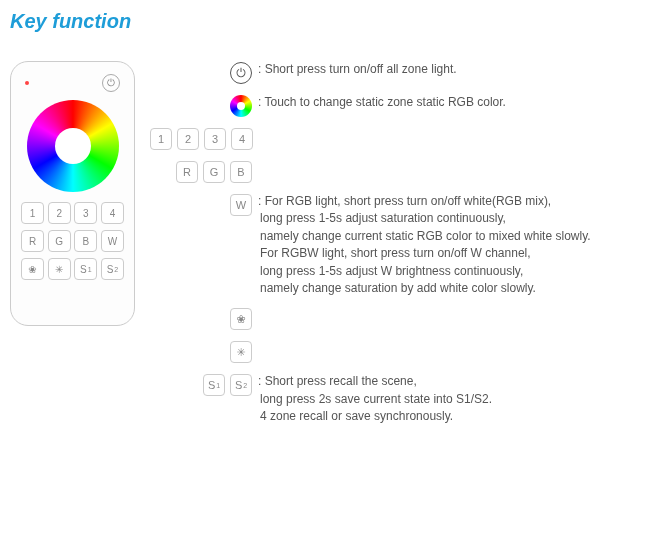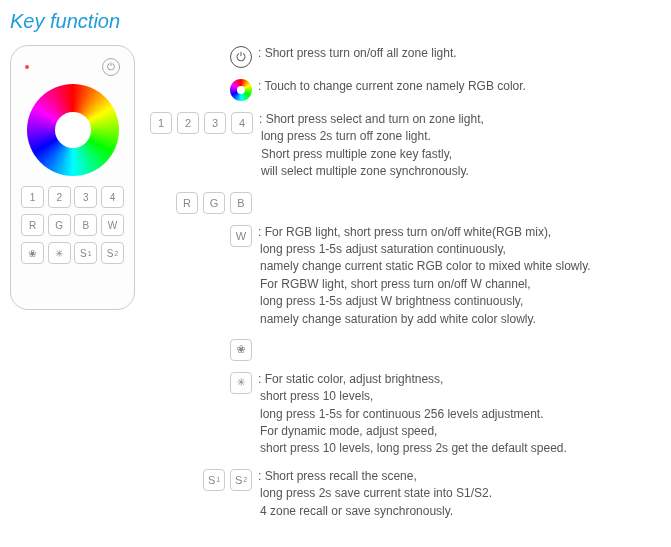--- a/index.html
+++ b/index.html
@@ -1,17 +1,17 @@
 <!DOCTYPE html>
 <html><head>
 <meta charset="utf-8">
 <style>
 *{box-sizing:border-box;margin:0;padding:0}
 body{font-family:Arial,sans-serif;font-size:12px;color:#555;background:#fff;padding:10px}
-.title{color:#1e9dd8;font-size:20px;font-weight:normal;font-style:italic;margin-bottom:12px}
+.title{color:#1e9dd8;font-size:20px;font-weight:bold;font-style:italic;margin-bottom:28px}
 .main{display:flex;gap:15px}
 .remote{width:125px;height:265px;border:1px solid #ccc;border-radius:18px;background:#fdfdfd;padding:10px 8px;flex-shrink:0}
 .remote-top{display:flex;justify-content:space-between;align-items:center;padding:2px 6px;margin-bottom:6px}
 .ind{width:4px;height:4px;background:#f44;border-radius:50%}
 .pwr-sm{width:18px;height:18px;border:1px solid #aaa;border-radius:50%;display:flex;align-items:center;justify-content:center;color:#888;font-size:10px}
 .wheel{width:92px;height:92px;margin:0 auto 10px;border-radius:50%;position:relative;background:conic-gradient(from 0deg,red,yellow,lime,cyan,blue,magenta,red)}
 .wheel::after{content:"";position:absolute;top:28px;left:28px;width:36px;height:36px;background:#fff;border-radius:50%}
 .rbtn-row{display:flex;justify-content:space-between;margin-bottom:6px;padding:0 2px}
 .rbtn{width:23px;height:22px;border:1px solid #ccc;border-radius:4px;display:flex;align-items:center;justify-content:center;font-size:10px;color:#888;background:#fff}
 .sub{font-size:7px;margin-left:1px}
@@ -68,30 +68,29 @@
     <div class="frow">
       <div class="icons">
           <div class="pwr-btn">⏻</div>
         </div>
       <div class="desc">Short press turn on/off all zone light.</div>
     </div>
     <div class="frow">
       <div class="icons">
           <div class="rgb-circle"></div>
         </div>
-      <div class="desc">Touch to change current zone namely RGB color.</div>
+      <div class="desc">Touch to change static zone static RGB color.</div>
     </div>
     <div class="frow">
       <div class="icons">
         <div class="kbtn">1</div>
         <div class="kbtn">2</div>
         <div class="kbtn">3</div>
         <div class="kbtn">4</div>
       </div>
-      <div class="desc">Short press select and turn on zone light,<br>long press 2s turn off zone light.<br>Short press multiple zone key fastly,<br>will select multiple zone synchronously.</div>
     </div>
     <div class="frow">
       <div class="icons">
         <div class="kbtn">R</div>
         <div class="kbtn">G</div>
         <div class="kbtn">B</div>
       </div>
     </div>
     <div class="frow">
       <div class="icons">
@@ -101,21 +100,20 @@
     </div>
     <div class="frow">
       <div class="icons">
           <div class="kbtn">❀</div>
         </div>
     </div>
     <div class="frow">
       <div class="icons">
           <div class="kbtn">✳</div>
         </div>
-      <div class="desc">For static color, adjust brightness,<br>short press 10 levels,<br>long press 1-5s for continuous 256 levels adjustment.<br>For dynamic mode, adjust speed,<br>short press 10 levels, long press 2s get the default speed.</div>
     </div>
     <div class="frow">
       <div class="icons">
         <div class="kbtn">
             <span>S</span>
             <span class="sub">1</span>
           </div>
         <div class="kbtn">
             <span>S</span>
             <span class="sub">2</span>

